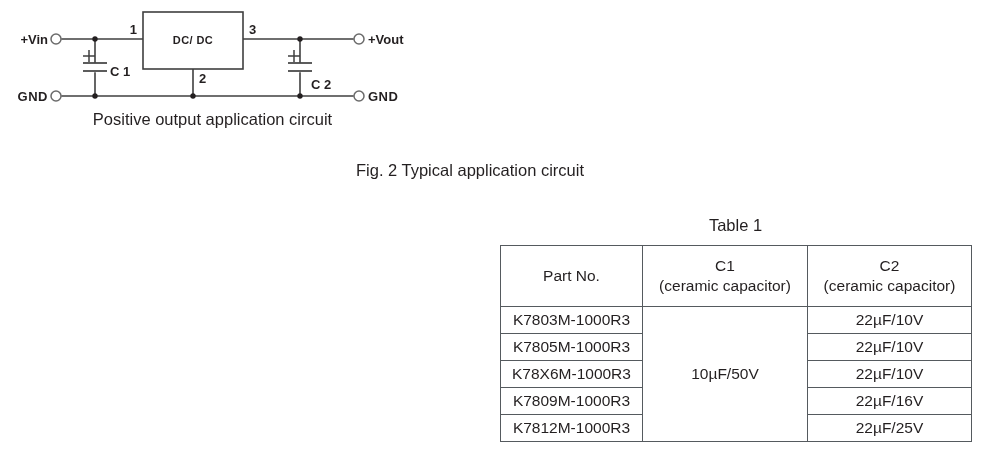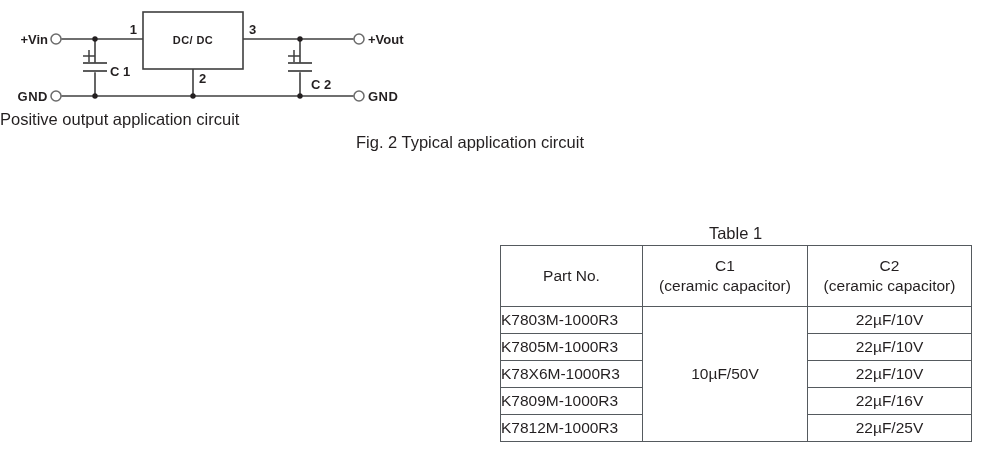--- a/index.html
+++ b/index.html
@@ -24,41 +24,41 @@
     width: 440px;
     height: 140px;
   }
   #schematic svg { display: block; }
 
   .circuit-caption {
     position: absolute;
     left: 0;
     top: 110px;
     width: 425px;
-    text-align: left;
+    text-align: center;
     font-size: 16.5px;
     color: #231f20;
     white-space: nowrap;
   }
 
   .fig-caption {
     position: absolute;
     left: 0;
-    top: 133px;
+    top: 161px;
     width: 940px;
     text-align: center;
     font-size: 16.5px;
     color: #231f20;
   }
 
   
   .table-title {
     position: absolute;
     left: 500px;
-    top: 224px;
+    top: 216px;
     width: 471px;
     text-align: center;
     font-size: 16.5px;
     color: #231f20;
   }
 
   #spec-table {
     position: absolute;
     left: 500px;
     top: 245px;
@@ -76,21 +76,21 @@
     padding: 0;
     line-height: 1.28;
   }
   #spec-table .col-part { width: 142px; }
   #spec-table .col-c1   { width: 165px; }
   #spec-table .col-c2   { width: 164px; }
 
   #spec-table .hdr-cell { height: 60px; }
   #spec-table .hdr-sub { display: block; }
   #spec-table .data-cell { height: 26px; }
-  #spec-table .part-cell { text-align: left; }
+  #spec-table .part-cell { text-align: center; }
 </style>
 </head>
 <body>
 
 <div id="schematic">
   <svg width="440" height="140" viewBox="0 0 440 140" xmlns="http://www.w3.org/2000/svg">
     <g stroke="#3f3f3f" stroke-width="1.6" fill="none" stroke-linecap="square">
 
       <line x1="62" y1="39" x2="143" y2="39"></line>
 

